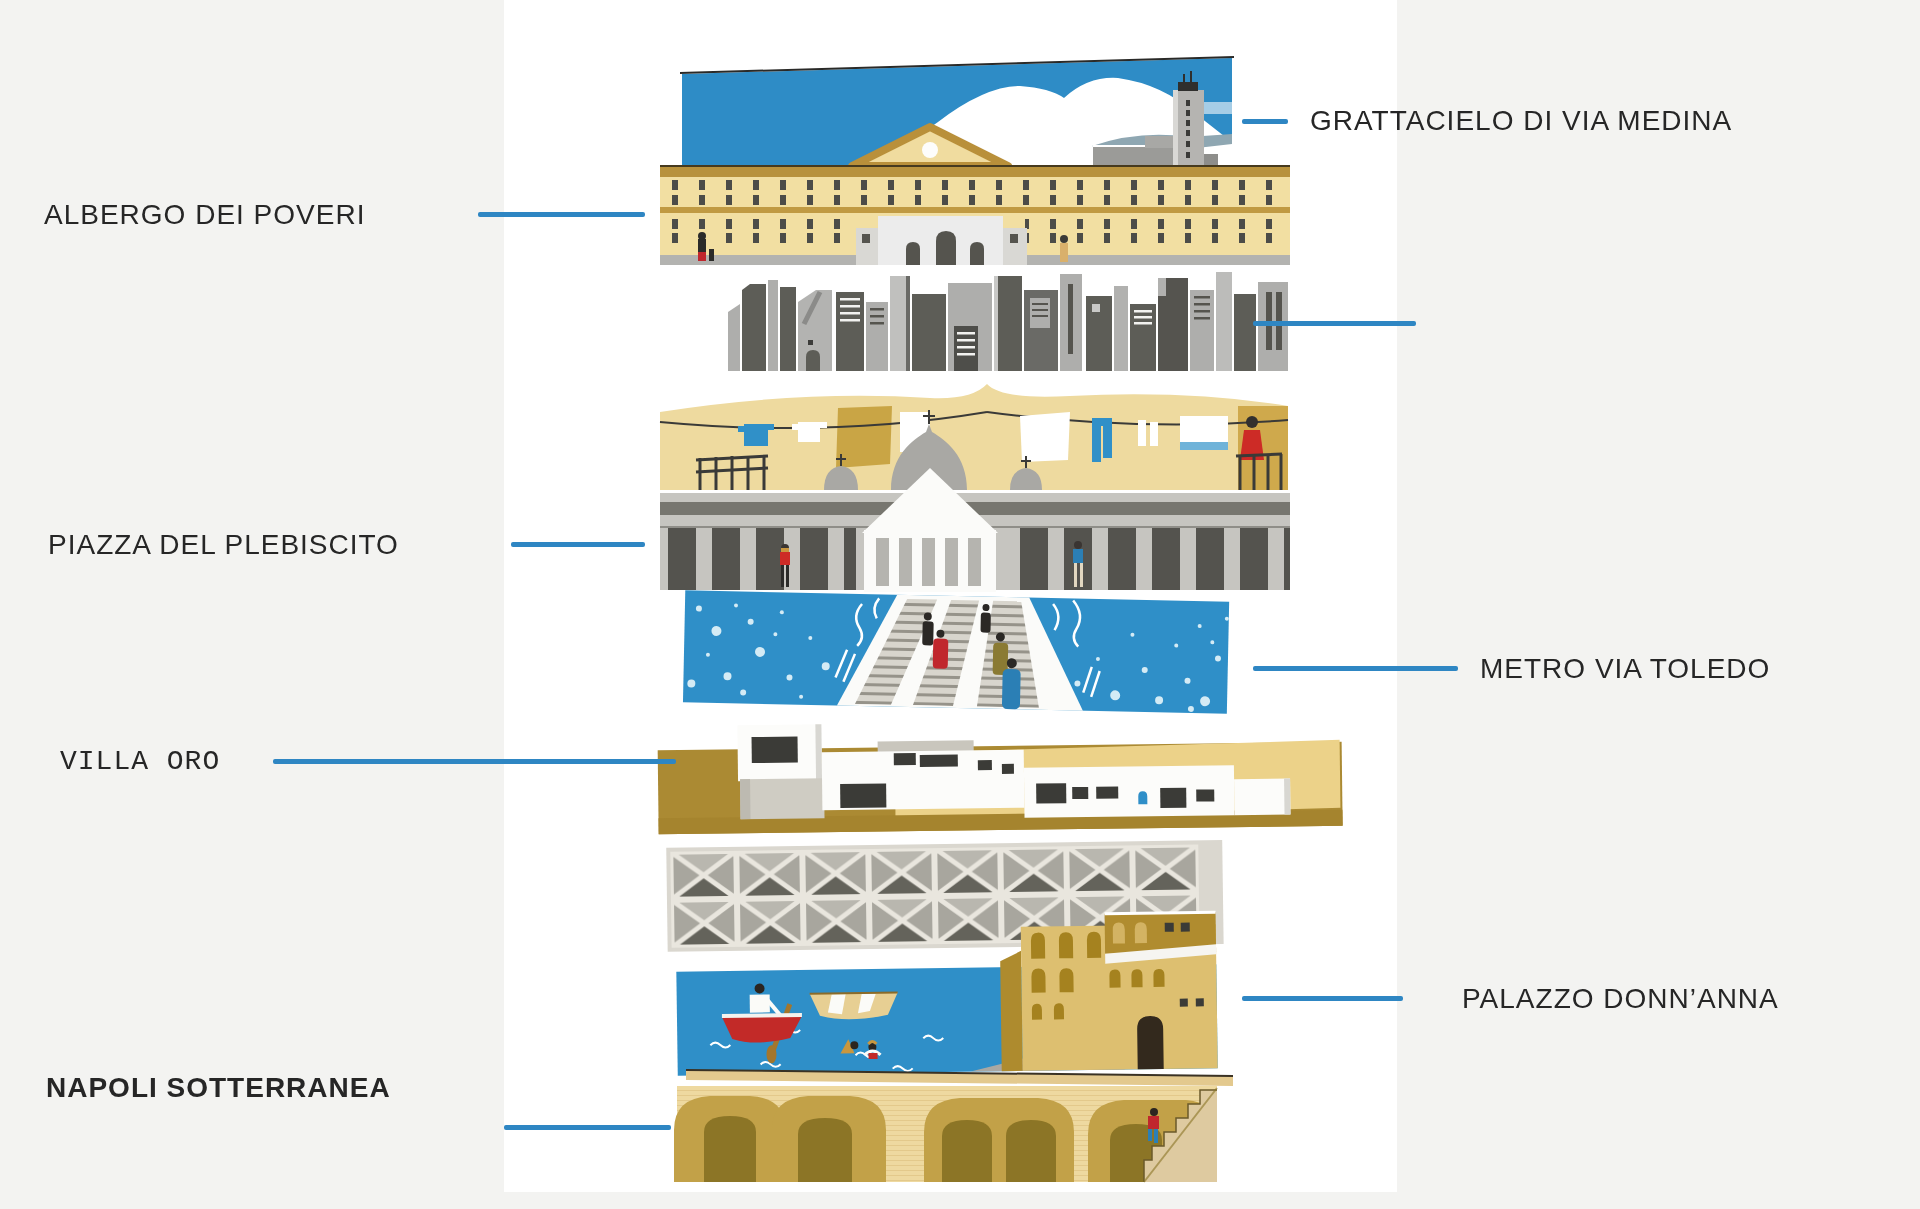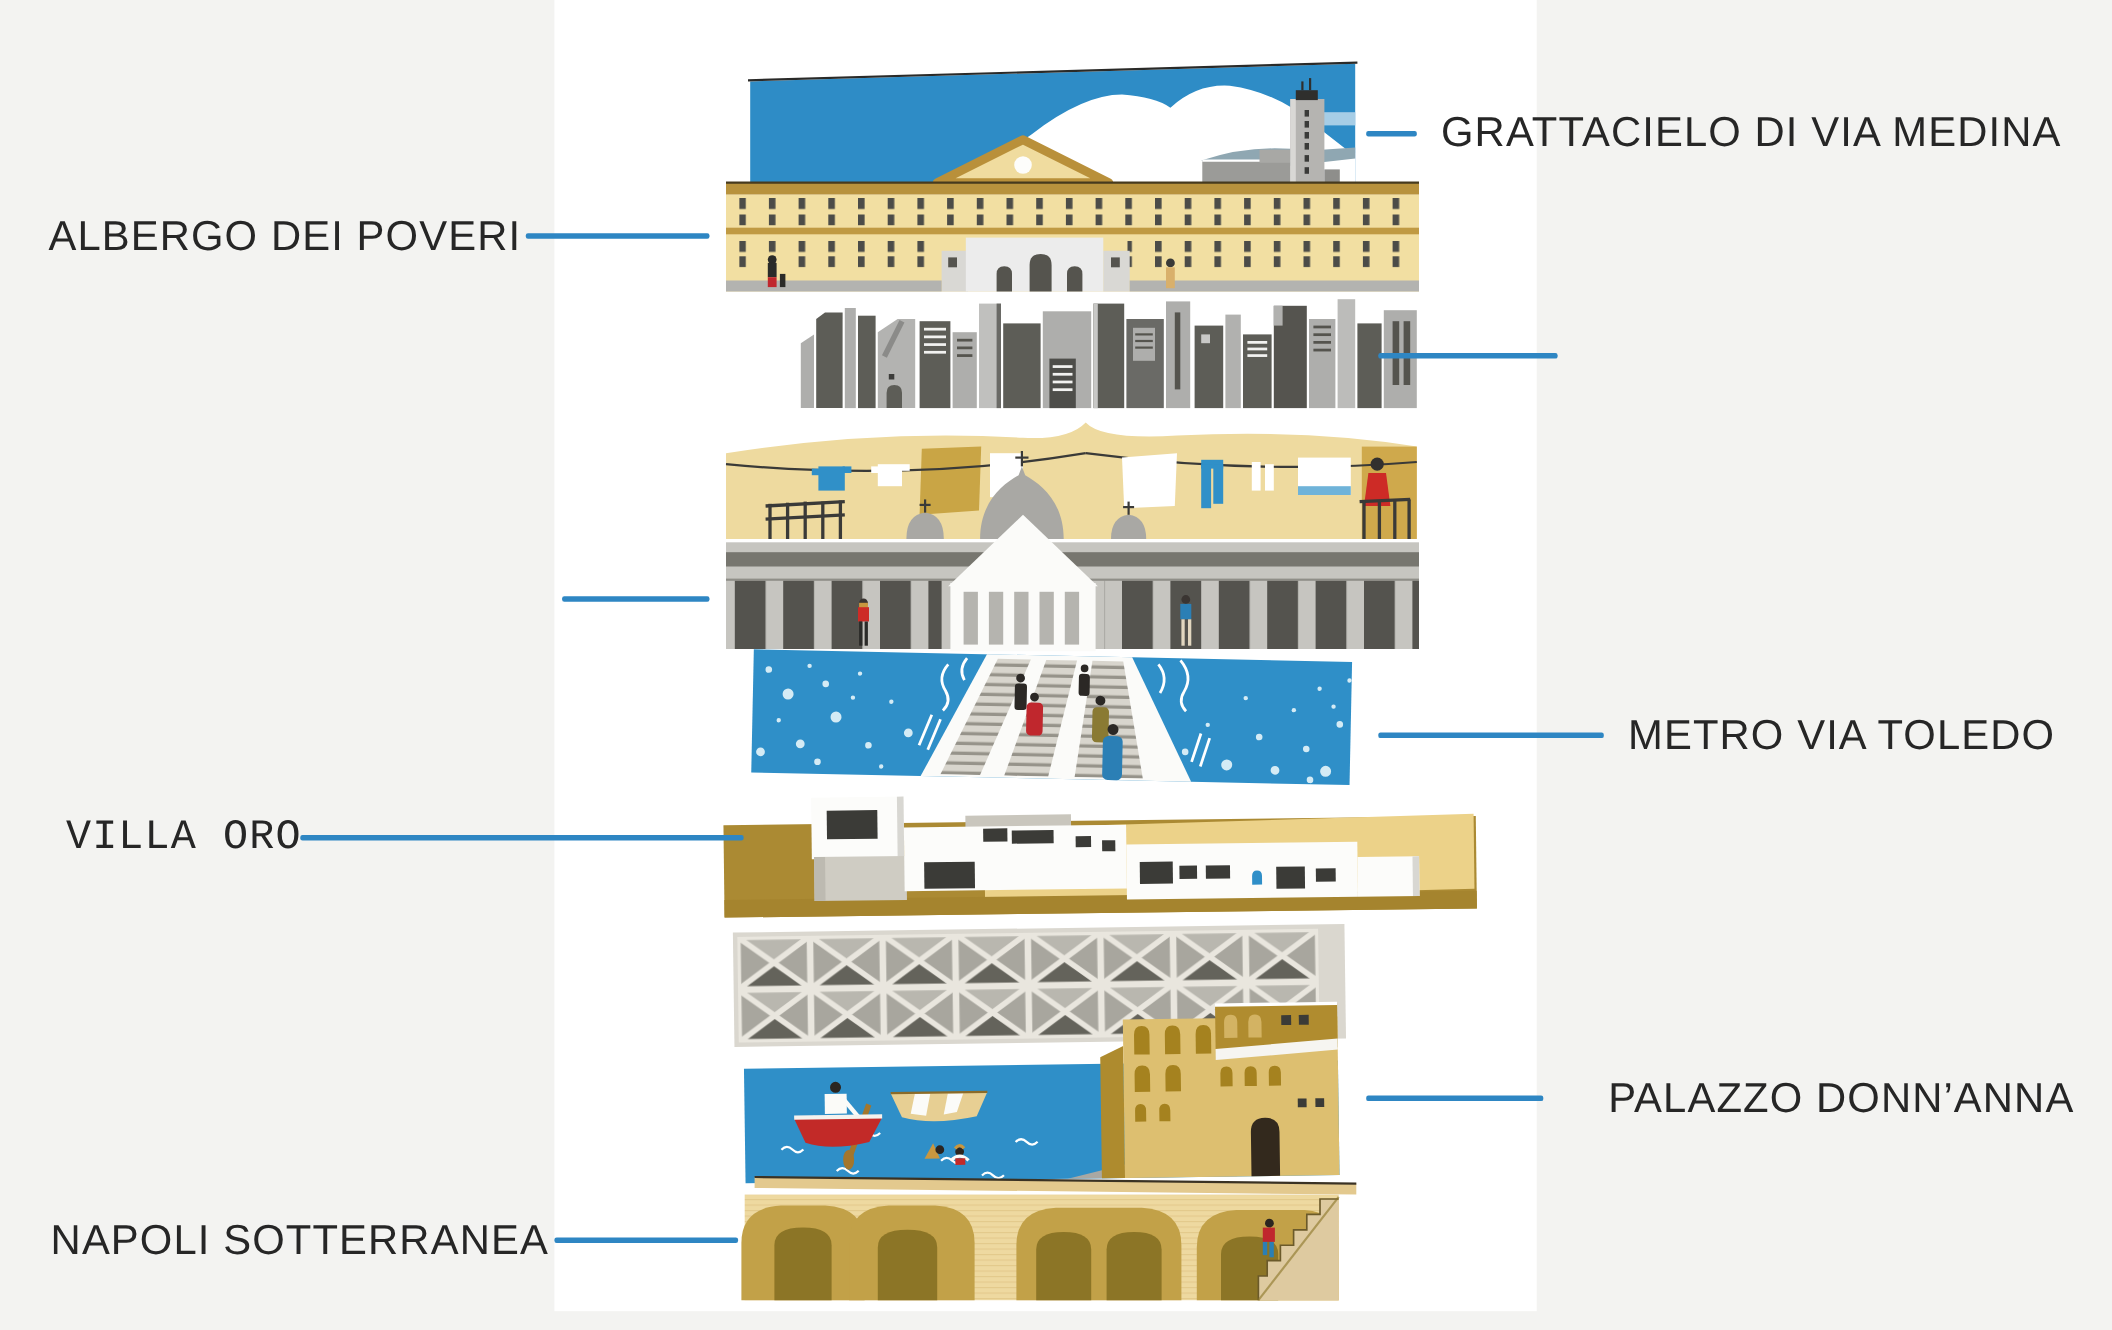--- a/index.html
+++ b/index.html
@@ -1,19 +1,19 @@
 <!DOCTYPE html>
 <html><head>
 <meta charset="utf-8">
 <style>
   html,body{margin:0;padding:0;}
   body{width:1920px;height:1209px;background:#f3f3f1;font-family:"Liberation Sans",sans-serif;}
   .page{position:relative;width:1920px;height:1209px;overflow:hidden;background:#f3f3f1;}
   .panel{position:absolute;left:504px;top:0;width:893px;height:1192px;background:#ffffff;}
-  .label{position:absolute;font-size:38px;line-height:40px;font-weight:300;letter-spacing:1px;color:#262626;white-space:nowrap;}
+  .label{position:absolute;font-size:28px;line-height:40px;font-weight:300;letter-spacing:1px;color:#262626;white-space:nowrap;}
   .leader{position:absolute;height:5px;background:#2e86c3;border-radius:2px;}
   svg.illo{position:absolute;left:640px;top:40px;}
 </style>
 </head>
 <body>
 
 <div class="page">
   <div class="panel"></div>
 
   <svg class="illo" width="730" height="1160" viewBox="0 0 730 1160">
@@ -434,25 +434,26 @@
 
   <div class="leader" style="left:1242px;top:119px;width:46px;"></div>
   <div class="label" style="left:1310px;top:101px;">GRATTACIELO DI VIA MEDINA</div>
 
   <div class="leader" style="left:478px;top:212px;width:167px;"></div>
   <div class="label" style="left:44px;top:195px;">ALBERGO DEI POVERI</div>
 
   <div class="leader" style="left:1253px;top:321px;width:163px;"></div>
 
   <div class="leader" style="left:511px;top:542px;width:134px;"></div>
+  <div class="label" style="left:48px;top:525px;">PIAZZA DEL PLEBISCITO</div>
 
   <div class="leader" style="left:1253px;top:666px;width:205px;"></div>
   <div class="label" style="left:1480px;top:649px;text-align:right;">METRO VIA TOLEDO</div>
 
   <div class="leader" style="left:273px;top:759px;width:403px;"></div>
   <div class="label" style="left:60px;top:742px;font-family:Liberation Mono, monospace;">VILLA ORO</div>
 
   <div class="leader" style="left:1242px;top:996px;width:161px;"></div>
   <div class="label" style="left:1431px;top:979px;margin-left:31px;">PALAZZO DONN’ANNA</div>
 
   <div class="leader" style="left:504px;top:1125px;width:167px;"></div>
-  <div class="label" style="left:46px;top:1108px;">NAPOLI SOTTERRANEA</div>
+  <div class="label" style="left:46px;top:1068px;font-weight:bold;">NAPOLI SOTTERRANEA</div>
 </div>
 
 </body></html>

